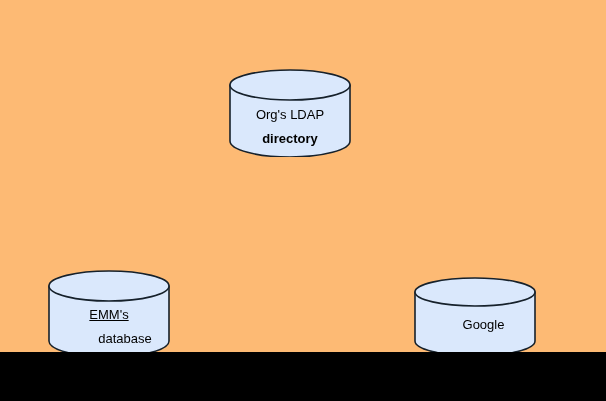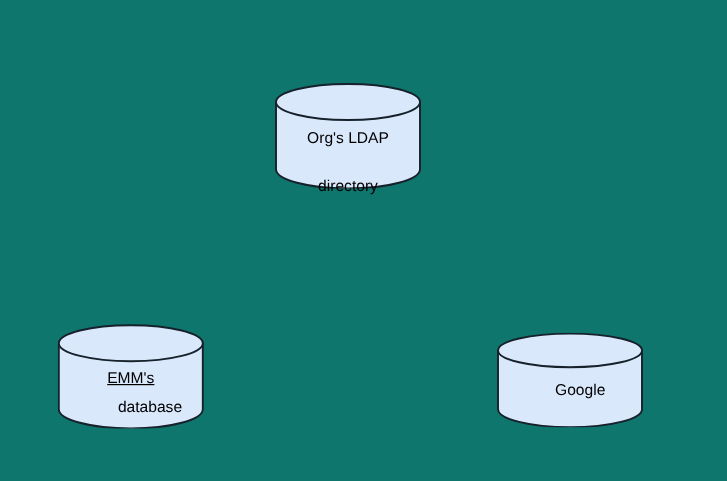--- a/index.html
+++ b/index.html
@@ -4,22 +4,22 @@
 <title>Database Cylinders Diagram</title>
 <style>
   html, body {
     margin: 0;
     padding: 0;
     background: #000000;
   }
   #canvas {
     position: relative;
     width: 606px;
-    height: 401px;
-    background: #0f766e;
+    height: 352px;
+    background: #fdba74;
     overflow: hidden;
     font-family: "Liberation Sans", sans-serif;
   }
   .node {
     position: absolute;
   }
   .node svg {
     position: absolute;
     left: 0;
     top: 0;
@@ -42,21 +42,21 @@
 <body>
 
 <div id="canvas">
 
   <div class="node" style="left:229px; top:69px; width:122px; height:88px;">
     <svg width="122" height="88" viewBox="0 0 122 88">
       <path d="M1,16 L1,72 A60,16 0 0 0 121,72 L121,16 Z" fill="#dae8fc" stroke="#16212b" stroke-width="1.6" stroke-linejoin="round"></path>
       <ellipse cx="61" cy="16" rx="60" ry="15" fill="#dae8fc" stroke="#16212b" stroke-width="1.6"></ellipse>
     </svg>
     <div class="node-label" style="top:36px;">Org's LDAP</div>
-    <div class="node-label" style="top:76px;">directory</div>
+    <div class="node-label" style="top:60px;font-weight:bold;">directory</div>
   </div>
 
   <div class="node" style="left:48px; top:270px; width:122px; height:87px;">
     <svg width="122" height="87" viewBox="0 0 122 87">
       <path d="M1,16 L1,71 A60,16 0 0 0 121,71 L121,16 Z" fill="#dae8fc" stroke="#16212b" stroke-width="1.6" stroke-linejoin="round"></path>
       <ellipse cx="61" cy="16" rx="60" ry="15" fill="#dae8fc" stroke="#16212b" stroke-width="1.6"></ellipse>
     </svg>
     <div class="node-label" style="top:35px;text-decoration:underline;">EMM's</div>
     <div class="node-label" style="top:59px;margin-left:32px;">database</div>
   </div>

